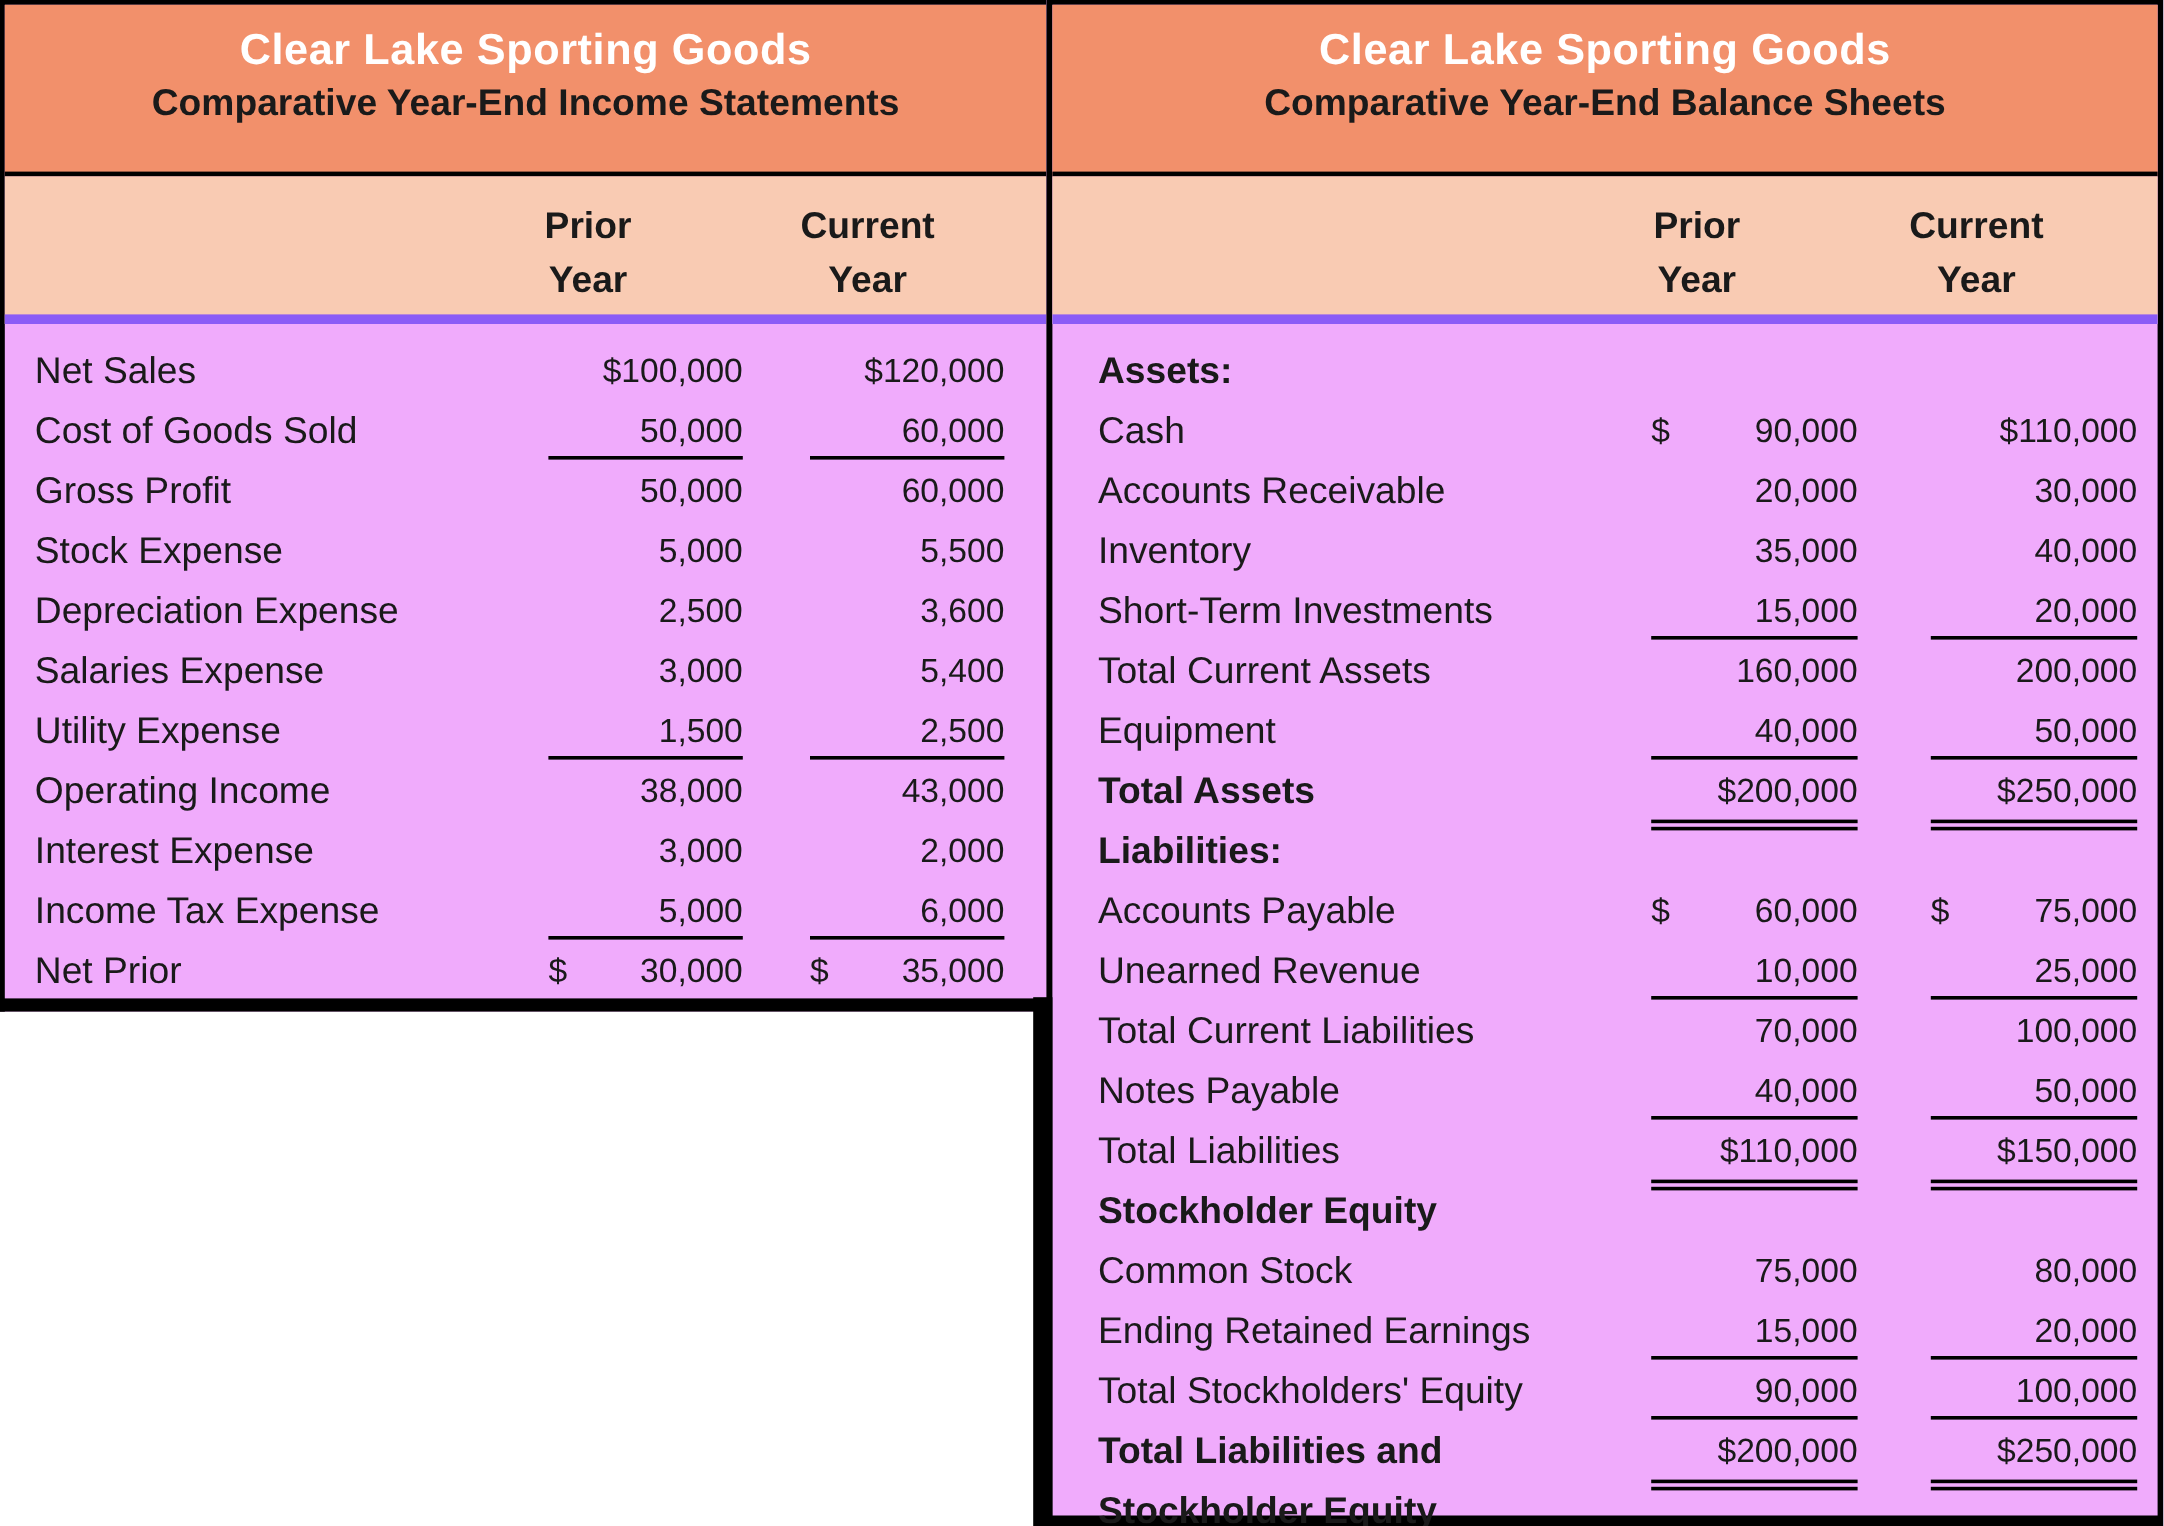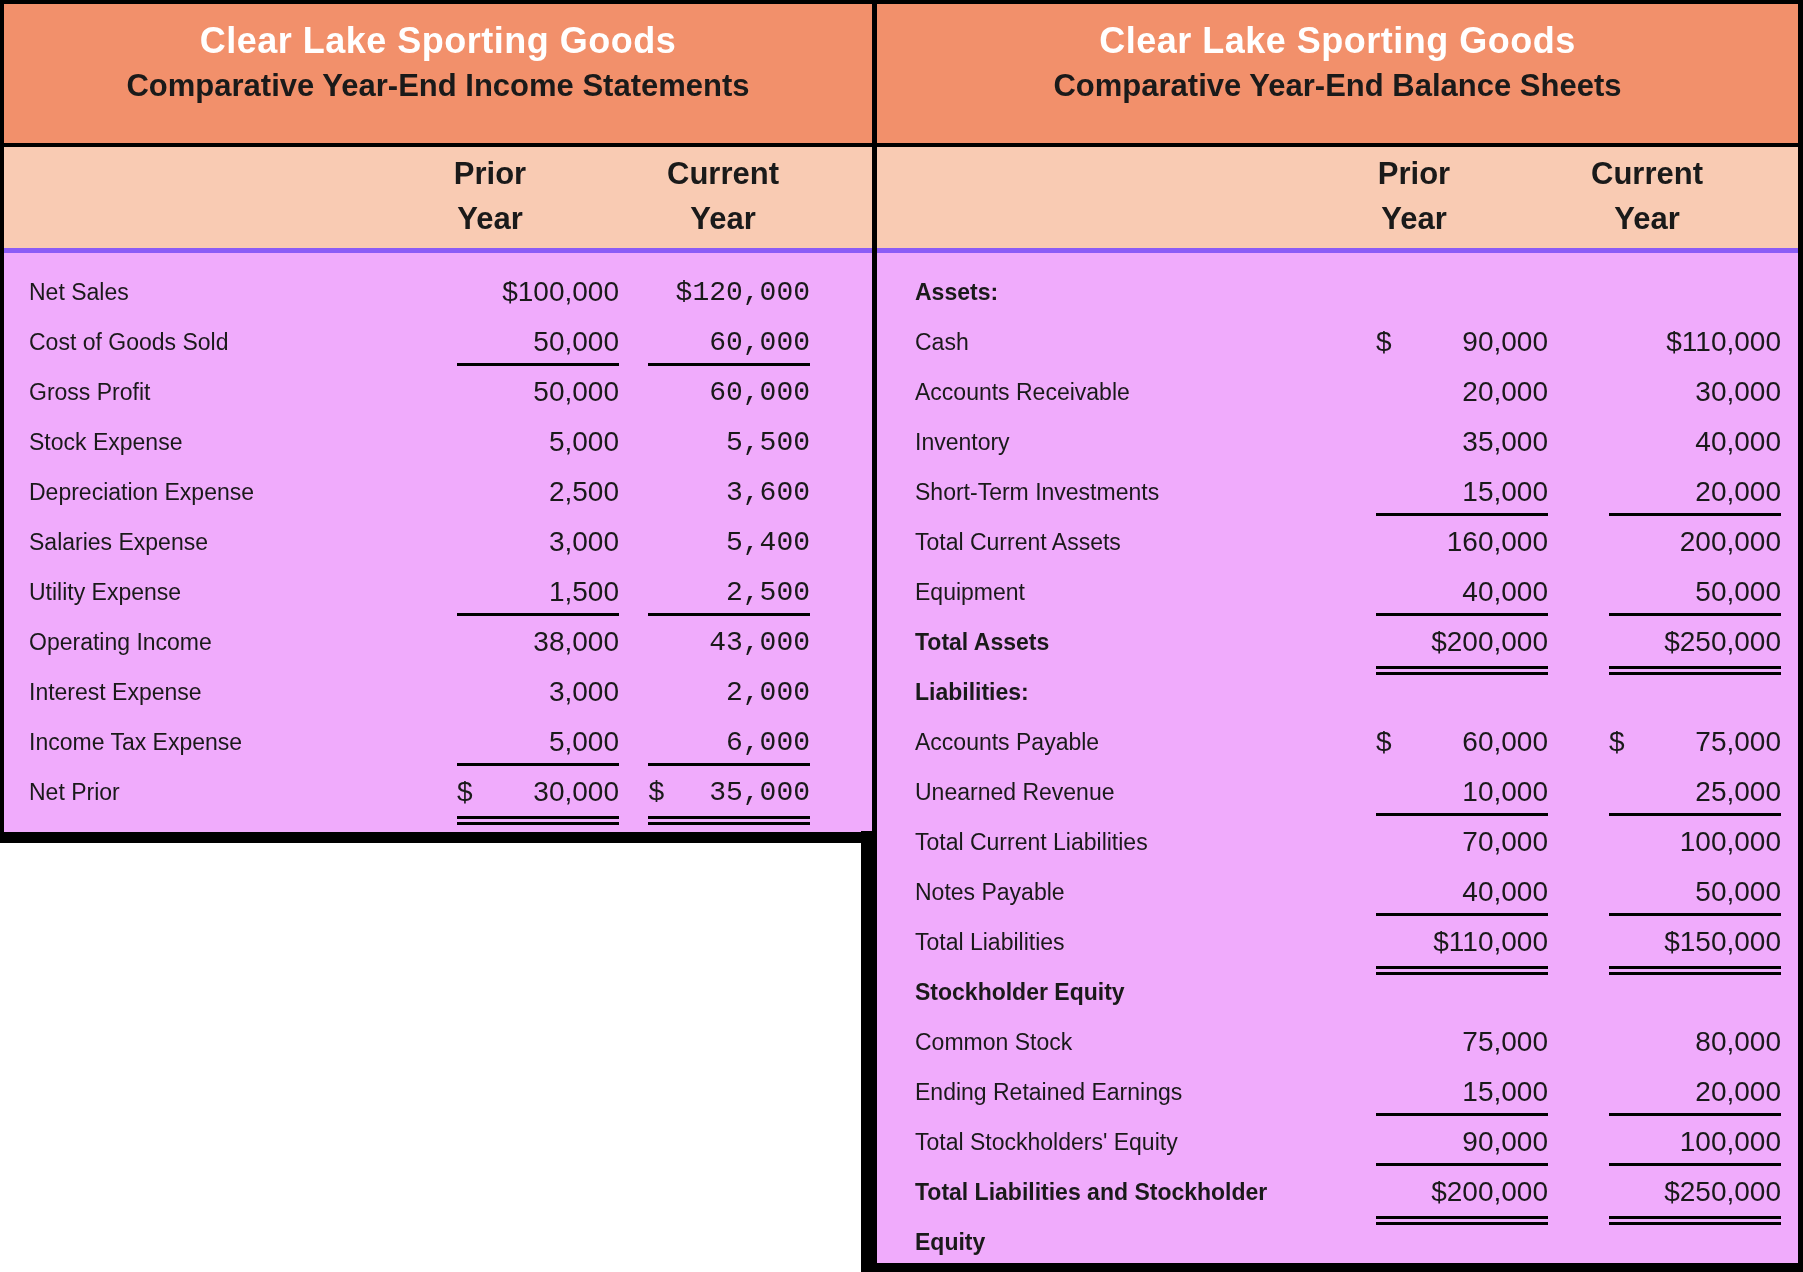--- a/index.html
+++ b/index.html
@@ -9,37 +9,37 @@
   }
   .fin-table{position:absolute;background:#f0abfc;box-sizing:border-box;border:4px solid #000;}
   #income-table{left:0;top:0;width:872px;height:843px;border-right:none;border-bottom-width:11px;}
   #balance-table{left:872px;top:0;width:931px;height:1272px;border-left-width:5px;border-right-width:5px;border-bottom-width:9px;}
   #corner-strip{position:absolute;left:861px;top:831px;width:16px;height:441px;background:#000;}
 
   .thead{height:125px;border-bottom:4px solid #000;text-align:center;padding-top:14px;box-sizing:content-box;}
   .title{font-size:36px;font-weight:700;color:#ffffff;line-height:46px;letter-spacing:.5px;}
   .subtitle{font-size:31px;font-weight:700;color:#1a1a1a;line-height:44px;}
 
-  .subhead{height:97px;border-bottom:5px solid #8b5cf6;display:flex;padding-top:4px;box-sizing:content-box;}
+  .subhead{height:97px;border-bottom:8px solid #8b5cf6;display:flex;padding-top:18px;box-sizing:content-box;}
   .colh{font-size:31px;font-weight:700;text-align:center;white-space:pre-line;line-height:45px;transform:translateX(-48px);}
 
   .tbody{padding-top:14px;}
   .row{display:flex;align-items:flex-start;min-height:50px;}
-  .cell-label{font-size:23px;line-height:50px;box-sizing:border-box;}
+  .cell-label{font-size:31px;line-height:50px;box-sizing:border-box;}
   .bold{font-weight:700;}
   .vcell{flex-shrink:0;}
   .val{position:relative;display:flex;align-items:center;justify-content:flex-end;height:50px;font-size:28px;}
   .val.sep{justify-content:space-between;}
   .val.rule-single::after{content:"";position:absolute;left:0;right:0;bottom:1px;height:3px;background:#000;}
   .val.rule-double::after{content:"";position:absolute;left:0;right:0;bottom:-8px;height:9px;border-top:3px solid #000;border-bottom:3px solid #000;box-sizing:border-box;}
 
   
   #income-table .cell-label{width:453px;padding-left:25px;padding-right:30px;flex-shrink:0;}
   #income-table .vcell{width:162px;}
-  #income-table .vcell.c2{margin-left:29px;font-family:Liberation Mono, monospace;}
+  #income-table .vcell.c2{margin-left:56px;}
   #income-table .subhead .sp{width:453px;flex-shrink:0;}
   #income-table .subhead .colh{width:162px;}
   #income-table .subhead .colh.c2{margin-left:71px;}
 
   
   #balance-table .cell-label{width:499px;padding-left:38px;padding-right:44px;flex-shrink:0;}
   #balance-table .vcell{width:172px;}
   #balance-table .vcell.c2{margin-left:61px;}
   #balance-table .subhead .sp{width:499px;flex-shrink:0;}
   #balance-table .subhead .colh{width:172px;}

